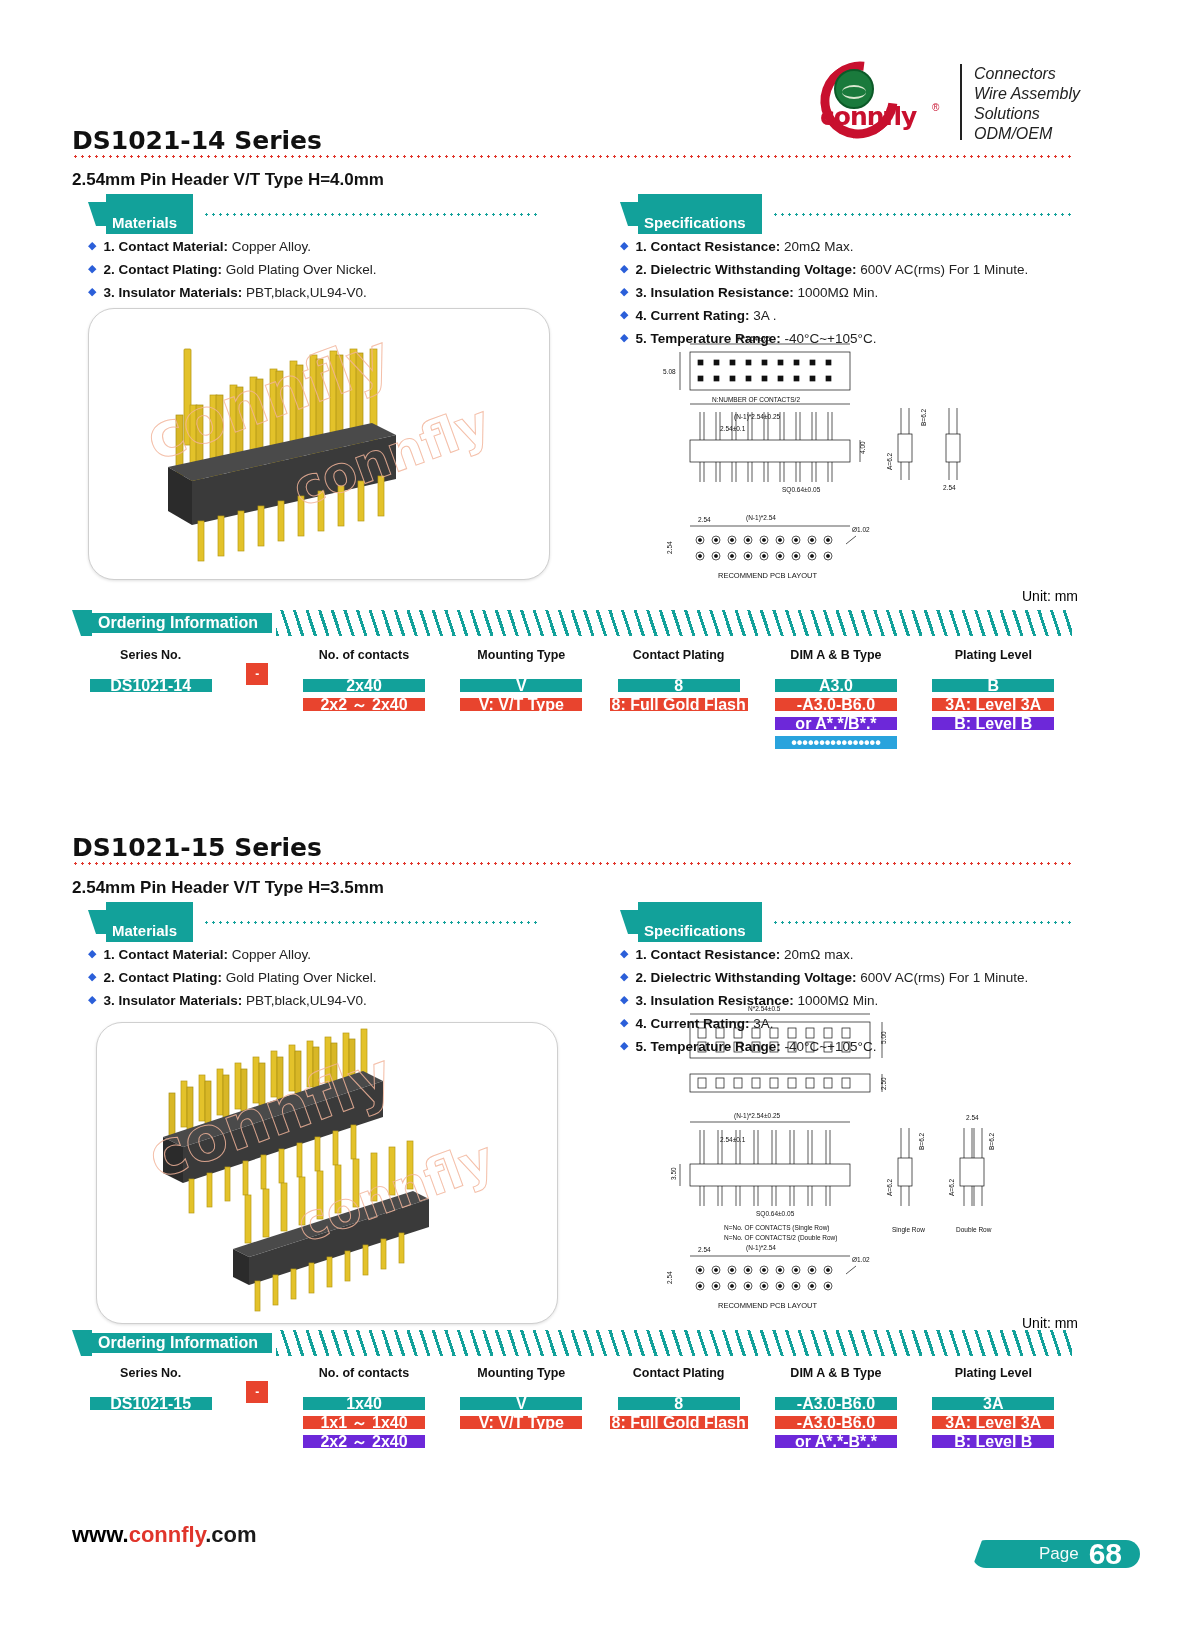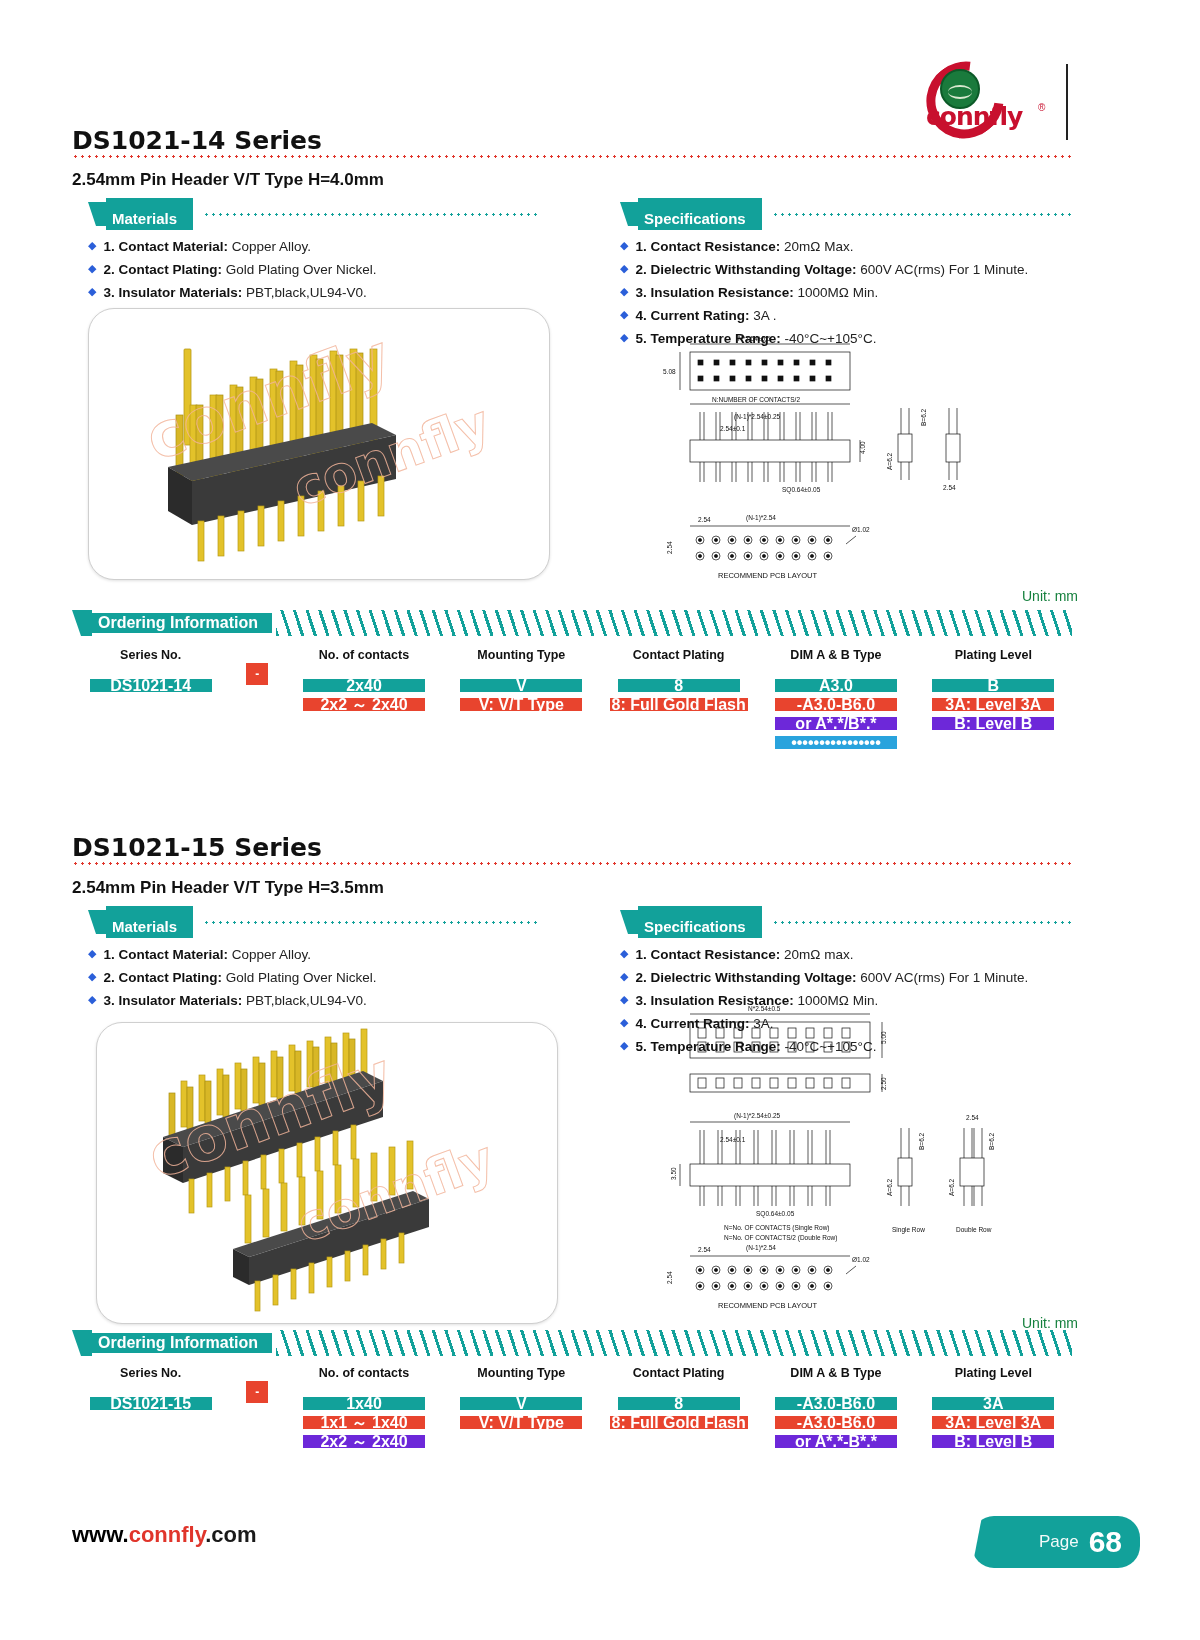--- a/index.html
+++ b/index.html
@@ -46,21 +46,21 @@
   .sub-title{position:absolute;left:72px;font-size:17px;font-weight:bold;color:#111;}
 
   
   .banner{position:absolute;height:24px;display:flex;align-items:center;}
   .banner .flag{
     width:18px;height:24px;background:#12a19a;
     clip-path:polygon(0 0,100% 0,100% 100%,8px 100%);
   }
   .banner .tab{
     height:24px;background:#12a19a;color:#fff;font-size:15px;font-weight:bold;
-    display:flex;align-items:center;padding:8px 16px 0 6px;
+    display:flex;align-items:center;padding:16px 16px 0 6px;
   }
   .banner .dots{
     flex:1;height:3px;margin-left:10px;
     background-image:radial-gradient(circle,#12a19a 1.1px,transparent 1.3px);
     background-size:7px 3px;background-repeat:repeat-x;
   }
 
   
   .bullets{position:absolute;font-size:13.5px;line-height:21px;color:#222;}
   .bullets .row{display:flex;align-items:flex-start;margin-bottom:2px;}
@@ -75,21 +75,21 @@
     box-shadow:0 1px 3px rgba(0,0,0,.12);overflow:hidden;
   }
   .wm{
     position:absolute;font-size:62px;font-weight:bold;color:#f6c3ae;
     transform:rotate(-20deg);opacity:.85;font-family:"DejaVu Sans",sans-serif;
     -webkit-text-stroke:1px #f2b49a;color:transparent;white-space:nowrap;
   }
 
   
   .draw{position:absolute;}
-  .unit{position:absolute;font-size:14px;color:#15803d;}
+  .unit{position:absolute;font-size:14px;color:#000000;}
 
   
   .oi-bar{position:absolute;left:72px;height:26px;display:flex;align-items:center;width:1000px;}
   .oi-bar .flag{width:20px;height:26px;background:#12a19a;clip-path:polygon(0 0,100% 0,100% 100%,9px 100%);}
   .oi-bar .tab{height:20px;background:#12a19a;color:#fff;font-size:16px;font-weight:bold;display:flex;align-items:center;padding:0 14px 0 6px;}
   .oi-bar .hatch{
     flex:1;height:26px;margin-left:4px;
     background-image:repeating-linear-gradient(72deg,#12a19a 0 3px,#ffffff 3px 12px);
   }
   .oi-table{position:absolute;left:72px;width:1000px;}
@@ -108,21 +108,21 @@
     display:inline-block;width:22px;background:#e8442e;color:#fff;font-weight:bold;
     font-size:12px;padding:4px 0;margin-top:0;
   }
 
   
   .footer-url{position:absolute;left:72px;bottom:92px;font-size:22px;font-weight:bold;}
   .footer-url .w{color:#000000;}
   .footer-url .c{color:#e0352b;}
   .footer-url .dom{color:#1a1a1a;}
   .page-tag{
-    position:absolute;right:60px;bottom:72px;width:150px;height:52px;
+    position:absolute;right:60px;bottom:72px;width:150px;height:28px;
     background:#12a19a;border-radius:22px 22px 22px 22px;color:#fff;
     display:flex;align-items:center;justify-content:flex-end;padding-right:18px;
     clip-path:polygon(6% 0,100% 0,100% 100%,0 100%);
   }
   .page-tag .lbl{font-size:17px;margin-right:10px;opacity:.95;}
   .page-tag .num{font-size:30px;font-weight:bold;}
 
   svg{display:block;}
   .tiny{font-size:6.5px;fill:#111;font-family:"Liberation Sans",sans-serif;}
   .tiny2{font-size:7.5px;fill:#111;font-family:"Liberation Sans",sans-serif;}
@@ -133,20 +133,26 @@
 <div class="page">
 
   <div class="logo-block">
     <div class="logo-mark">
       <div class="logo-c"></div>
       <div class="logo-globe"></div>
       <div class="logo-word">connfly</div>
       <div class="logo-reg">®</div>
     </div>
     <div class="logo-rule"></div>
+    <div class="logo-lines">
+      <div>Connectors</div>
+      <div>Wire Assembly</div>
+      <div>Solutions</div>
+      <div>ODM/OEM</div>
+    </div>
   </div>
 
   <div class="series-title" style="top:118px;">DS1021-14 Series</div>
   <div class="dotrule" style="top:155px;"></div>
   <div class="sub-title" style="top:170px;">2.54mm Pin Header V/T Type H=4.0mm</div>
 
   <div class="banner" style="left:88px;top:202px;width:450px;">
     <div class="flag"></div>
     <div class="tab">Materials</div>
     <div class="dots"></div>

